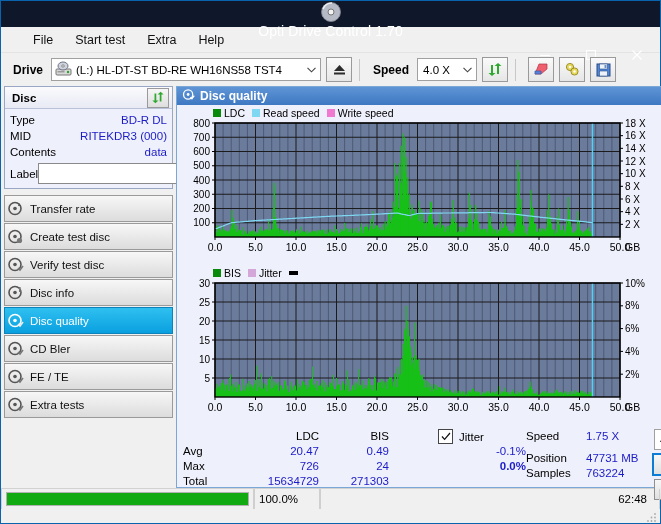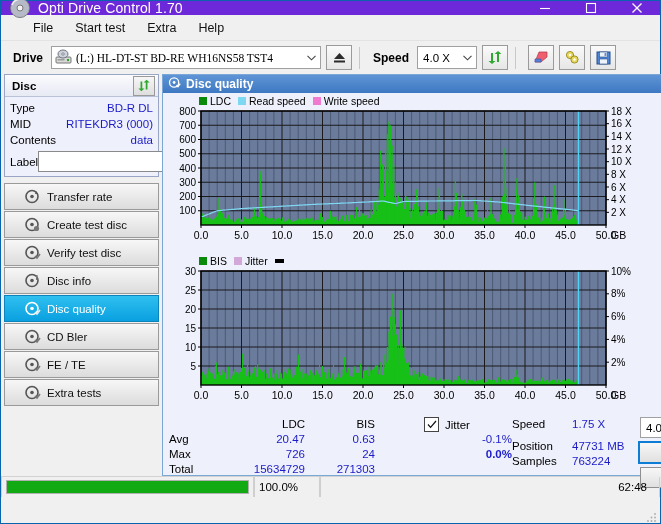--- a/index.html
+++ b/index.html
@@ -1,64 +1,64 @@
 <!DOCTYPE html>
 <html><head>
 <meta charset="utf-8">
 <style>
   html,body{margin:0;padding:0;background:#fff;}
   body{width:661px;height:524px;overflow:hidden;font-family:"Liberation Sans",sans-serif;}
   .app{position:relative;width:661px;height:524px;background:#f0f0f0;border:1px solid #0a64ad;box-sizing:border-box;}
 
   
-  .titlebar{height:14px;background:#6d28d9;display:flex;align-items:center;}
+  .titlebar{height:26px;background:#0f172a;display:flex;align-items:center;flex-direction:column;}
   .title-ico{width:22px;height:22px;margin-left:8px;margin-right:7px;flex:0 0 auto;position:relative;}
   .title-text{color:#fff;font-size:14px;letter-spacing:.1px;}
   .wbtns{margin-left:auto;display:flex;height:31px;}
   .wbtn{width:46px;height:31px;display:flex;align-items:center;justify-content:center;color:#fff;font-size:13px;}
   .wbtn svg{display:block;}
 
   
   .menubar{height:25px;background:#f0f0f0;display:flex;align-items:center;padding-left:22px;border-bottom:1px solid #e3e3e3;}
   .menu-item{font-size:12.5px;color:#111;padding:3px 10px;margin-right:2px;}
 
   
   .toolbar{height:33px;background:#f0f0f0;display:flex;align-items:center;padding:0 6px;}
   .tb-label{font-size:12px;font-weight:bold;color:#000;margin:0 8px 0 6px;}
   .combo{height:21px;background:#fff;border:1px solid #a0a0a0;display:flex;align-items:center;font-size:11.5px;color:#000;position:relative;}
   .combo .cv{padding-left:5px;white-space:nowrap;overflow:hidden;}
   .combo .carrow{position:absolute;right:0;top:0;bottom:0;width:17px;display:flex;align-items:center;justify-content:center;}
   #drive-combo{width:268px;}
-  #drive-combo .cv{padding-left:24px;font-family:Liberation Serif, serif;}
+  #drive-combo .cv{padding-left:24px;}
   .drive-ico{position:absolute;left:3px;top:2px;width:17px;height:16px;}
   #speed-combo{width:58px;}
   .tbtn{width:24px;height:23px;border:1px solid #9a9a9a;background:linear-gradient(#fafafa,#e6e6e6);margin-left:5px;display:flex;align-items:center;justify-content:center;}
   .tsep{width:1px;height:22px;background:#c8c8c8;margin:0 7px;}
 
   
   .content{display:flex;height:402px;padding:0 3px;box-sizing:border-box;}
-  .leftpane{width:155px;flex:0 0 auto;display:flex;flex-direction:column;}
+  .leftpane{width:169px;flex:0 0 auto;display:flex;flex-direction:column;}
   .rightpane{flex:1 1 auto;margin-left:3px;border:1px solid #7ba7d7;background:#eef0fb;display:flex;flex-direction:column;box-sizing:border-box;}
 
   
   .disc-box{border:1px solid #9aa7c4;background:#eef0fb;box-sizing:border-box;}
   .disc-head{height:21px;background:linear-gradient(#fbfbfd,#e7e9f4);border-bottom:1px solid #b9c2d8;display:flex;align-items:center;padding:0 3px;}
   .disc-head b{font-size:11.5px;color:#000;margin-left:4px;flex:1;}
   .mini-btn{width:20px;height:18px;border:1px solid #9a9a9a;background:linear-gradient(#f6f6f6,#dedede);display:flex;align-items:center;justify-content:center;}
   .disc-rows{padding:3px 5px 4px 5px;}
   .drow{display:flex;justify-content:space-between;font-size:11.5px;line-height:16px;gap:12px;}
   .drow .k{color:#000;}
   .drow .v{color:#1b1bc8;font-weight:normal;}
   .label-row{display:flex;align-items:center;margin-top:3px;}
   .label-row .k{font-size:11.5px;width:38px;}
   .label-in{flex:1;height:17px;background:#fff;border:1px solid #8a8a8a;margin-right:4px;}
 
   
   .nav{margin-top:6px;}
-  .navbtn{height:27px;border:1px solid #9a9a9a;background:linear-gradient(#f7f7f7,#dcdcdc);margin-bottom:1px;display:flex;align-items:center;font-size:11.5px;color:#111;padding-left:19px;box-sizing:border-box;}
+  .navbtn{height:27px;border:1px solid #9a9a9a;background:linear-gradient(#f7f7f7,#dcdcdc);margin-bottom:1px;display:flex;align-items:center;font-size:11.5px;color:#111;padding-left:2px;box-sizing:border-box;}
   .navbtn.sel{background:linear-gradient(#2fc0f0,#0aa0e0);border-color:#0c84bb;color:#fff;}
   .navbtn .nico{width:17px;height:17px;margin-right:6px;flex:0 0 auto;}
   .statuswin{margin-top:auto;height:23px;border:1px solid #9a9a9a;background:linear-gradient(#f7f7f7,#dcdcdc);display:flex;align-items:center;justify-content:center;font-size:11.5px;}
 
   
   .rp-head{height:19px;background:linear-gradient(#5f95d6,#3e78c2);display:flex;align-items:center;padding-left:5px;}
   .rp-head b{color:#fff;font-size:12px;margin-left:5px;}
 
   .charts{flex:1 1 auto;padding:1px 2px 0 2px;}
   .chart-wrap{position:relative;}
@@ -1570,21 +1570,21 @@
       <div class="stats">
         <div class="col-left">
           <div class="srow hdrrow">
             <span class="lbl"></span>
             <span class="n1">LDC</span>
             <span class="n2">BIS</span>
           </div>
           <div class="srow">
             <span class="lbl">Avg</span>
             <span class="n1">20.47</span>
-            <span class="n2">0.63</span>
+            <span class="n2">0.49</span>
           </div>
           <div class="srow">
             <span class="lbl">Max</span>
             <span class="n1">726</span>
             <span class="n2">24</span>
           </div>
           <div class="srow">
             <span class="lbl">Total</span>
             <span class="n1">15634729</span>
             <span class="n2">271303</span>

